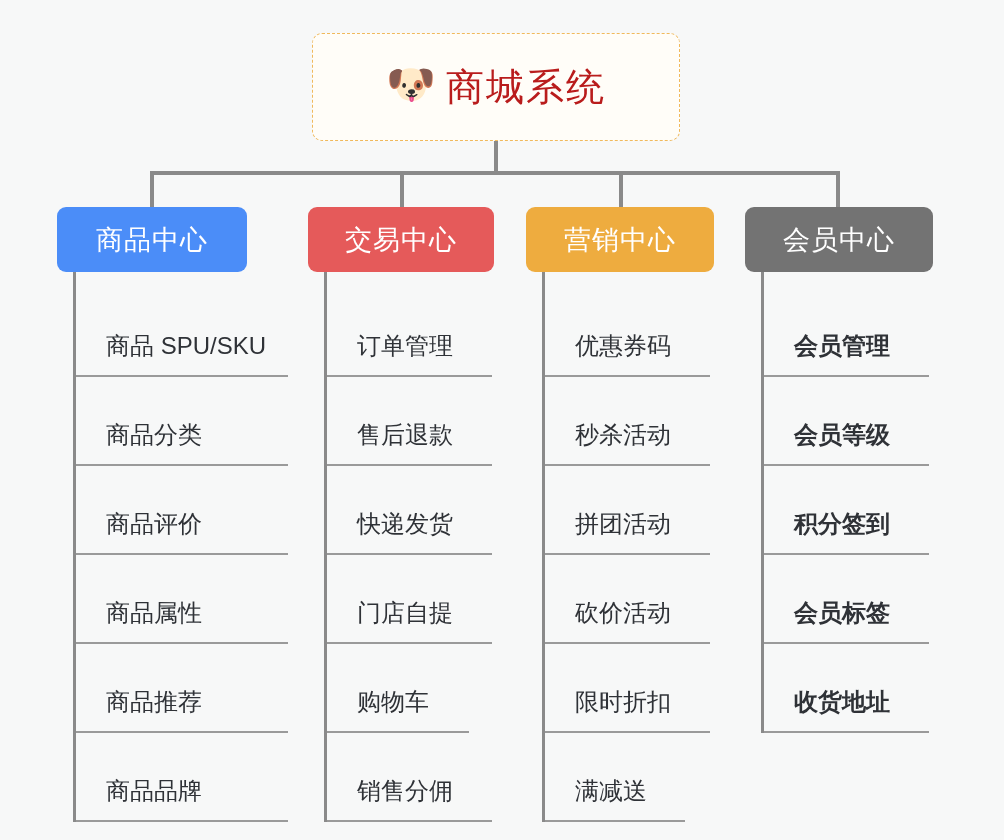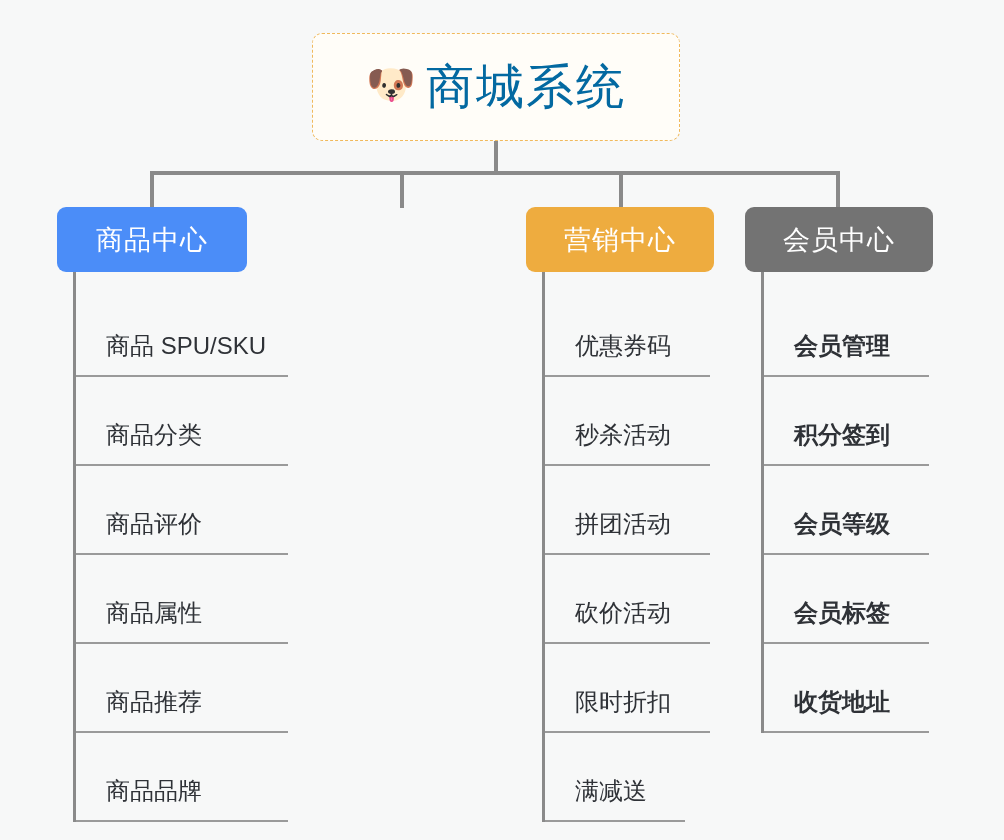--- a/index.html
+++ b/index.html
@@ -39,22 +39,22 @@
   }
   .root-emoji {
     font-size: 40px;
     line-height: 1;
     display: block;
     width: 46px;
     height: 46px;
     position: relative;
   }
   .root-title {
-    font-size: 48px;
-    color: #0369a1;
+    font-size: 38px;
+    color: #b91c1c;
     letter-spacing: 2px;
     white-space: nowrap;
   }
 
   
   .line {
     position: absolute;
     background: #8a8a8a;
   }
   .root-stem {
@@ -173,20 +173,45 @@
         </div>
       <div class="leaf">
           <span class="leaf-label">商品推荐</span>
         </div>
       <div class="leaf">
           <span class="leaf-label">商品品牌</span>
         </div>
     </div>
   </div>
 
+  <div class="branch b2">
+    <div class="branch-header">
+      <span>交易中心</span>
+    </div>
+    <div class="leaf-list">
+      <div class="leaf">
+          <span class="leaf-label">订单管理</span>
+        </div>
+      <div class="leaf">
+          <span class="leaf-label">售后退款</span>
+        </div>
+      <div class="leaf">
+          <span class="leaf-label">快递发货</span>
+        </div>
+      <div class="leaf">
+          <span class="leaf-label">门店自提</span>
+        </div>
+      <div class="leaf">
+          <span class="leaf-label">购物车</span>
+        </div>
+      <div class="leaf">
+          <span class="leaf-label">销售分佣</span>
+        </div>
+    </div>
+  </div>
 
   <div class="branch b3">
     <div class="branch-header">
       <span>营销中心</span>
     </div>
     <div class="leaf-list">
       <div class="leaf">
           <span class="leaf-label">优惠券码</span>
         </div>
       <div class="leaf">
@@ -209,26 +234,26 @@
 
   <div class="branch b4">
     <div class="branch-header">
       <span>会员中心</span>
     </div>
     <div class="leaf-list">
       <div class="leaf">
           <span class="leaf-label">会员管理</span>
         </div>
       <div class="leaf">
+          <span class="leaf-label">会员等级</span>
+        </div>
+      <div class="leaf">
           <span class="leaf-label">积分签到</span>
         </div>
       <div class="leaf">
-          <span class="leaf-label">会员等级</span>
-        </div>
-      <div class="leaf">
           <span class="leaf-label">会员标签</span>
         </div>
       <div class="leaf">
           <span class="leaf-label">收货地址</span>
         </div>
     </div>
   </div>
 
 </div>
 

